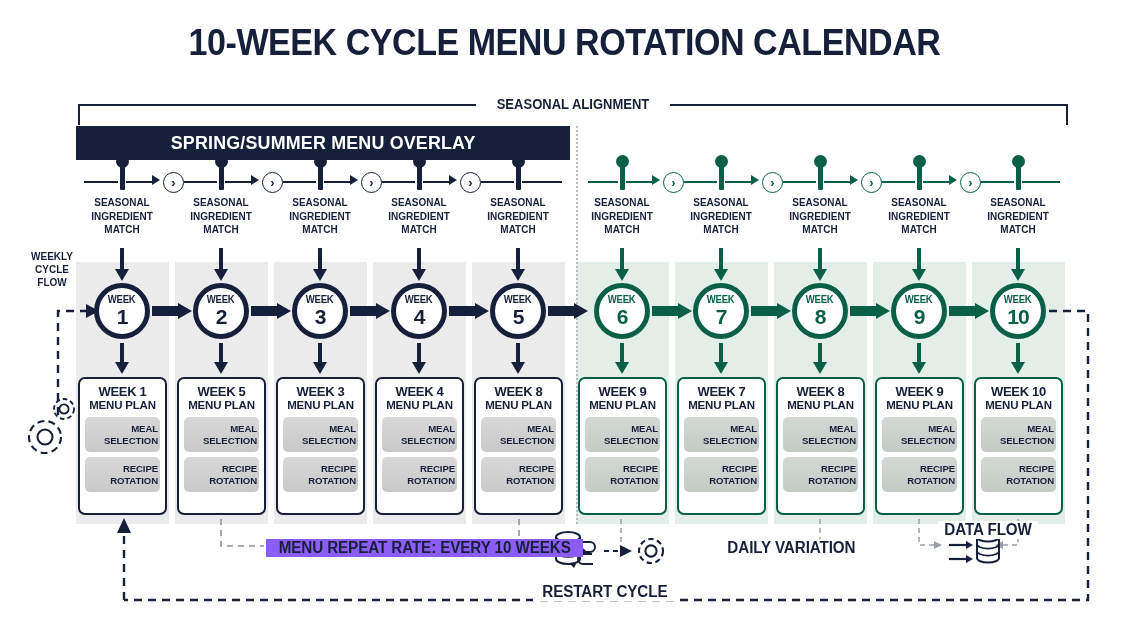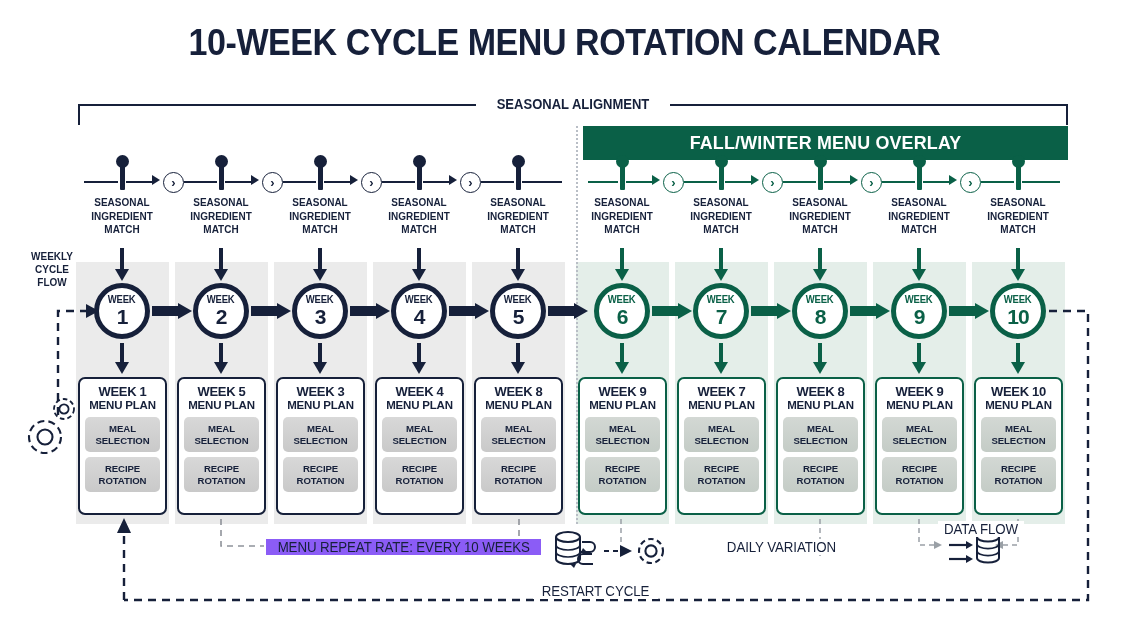--- a/index.html
+++ b/index.html
@@ -128,38 +128,38 @@
   .card.green{border:2.2px solid #0a6047;}
   .card .ct{
     text-align:center;font-size:13px;font-weight:bold;line-height:14px;
     color:#16203a;letter-spacing:-0.3px;
   }
   .card .cs{
     text-align:center;font-size:11.5px;font-weight:bold;line-height:13px;
     color:#16203a;letter-spacing:-0.2px;margin-bottom:5px;
   }
   .chip{
-    border-radius:5px;text-align:center;
+    border-radius:5px;text-align:right;
     font-size:9.6px;font-weight:bold;line-height:11.5px;
     color:#16203a;padding:6px 2px;margin-top:5px;
     letter-spacing:-0.1px;
   }
   .chip.navy{background:linear-gradient(180deg,#d8d8d8 0%,#c9c9c9 100%);}
   .chip.green{background:linear-gradient(180deg,#d3d8d4 0%,#c4ccc6 100%);}
 
   
   #weeklyflow{
     left:22px;top:250px;width:60px;text-align:center;
     font-size:10.5px;font-weight:bold;line-height:13px;color:#16203a;
   }
   #weeklyflow span{display:block;transform:scaleX(0.95);}
 
   
   .botlabel{
-    font-size:14px;font-weight:normal;color:#16203a;white-space:nowrap;letter-spacing:-0.1px;
+    font-size:16px;font-weight:bold;color:#16203a;white-space:nowrap;letter-spacing:-0.1px;
   }
   .botlabel span{display:inline-block;transform:scaleX(0.95);}
 
   svg{display:block;overflow:visible;}
 </style>
 </head>
 <body>
 
 <div id="stage">
 
@@ -179,22 +179,22 @@
   <div class="abs band left" style="left:373px"></div>
   <div class="abs band left" style="left:472px"></div>
   <div class="abs band right" style="left:576px"></div>
   <div class="abs band right" style="left:675px"></div>
   <div class="abs band right" style="left:774px"></div>
   <div class="abs band right" style="left:873px"></div>
   <div class="abs band right" style="left:972px"></div>
 
   <div class="abs" id="divider"></div>
 
-  <div class="abs seasonbar" id="bar-right">
-    <span>FALL/WINTER MENU OVERLAY</span>
+  <div class="abs seasonbar" id="bar-left">
+    <span>SPRING/SUMMER MENU OVERLAY</span>
   </div>
 
   <div class="abs stem navy" style="left:120px">
       <div class="cap"></div>
     </div>
   <div class="abs stem navy" style="left:219px">
       <div class="cap"></div>
     </div>
   <div class="abs stem navy" style="left:318px">
       <div class="cap"></div>

